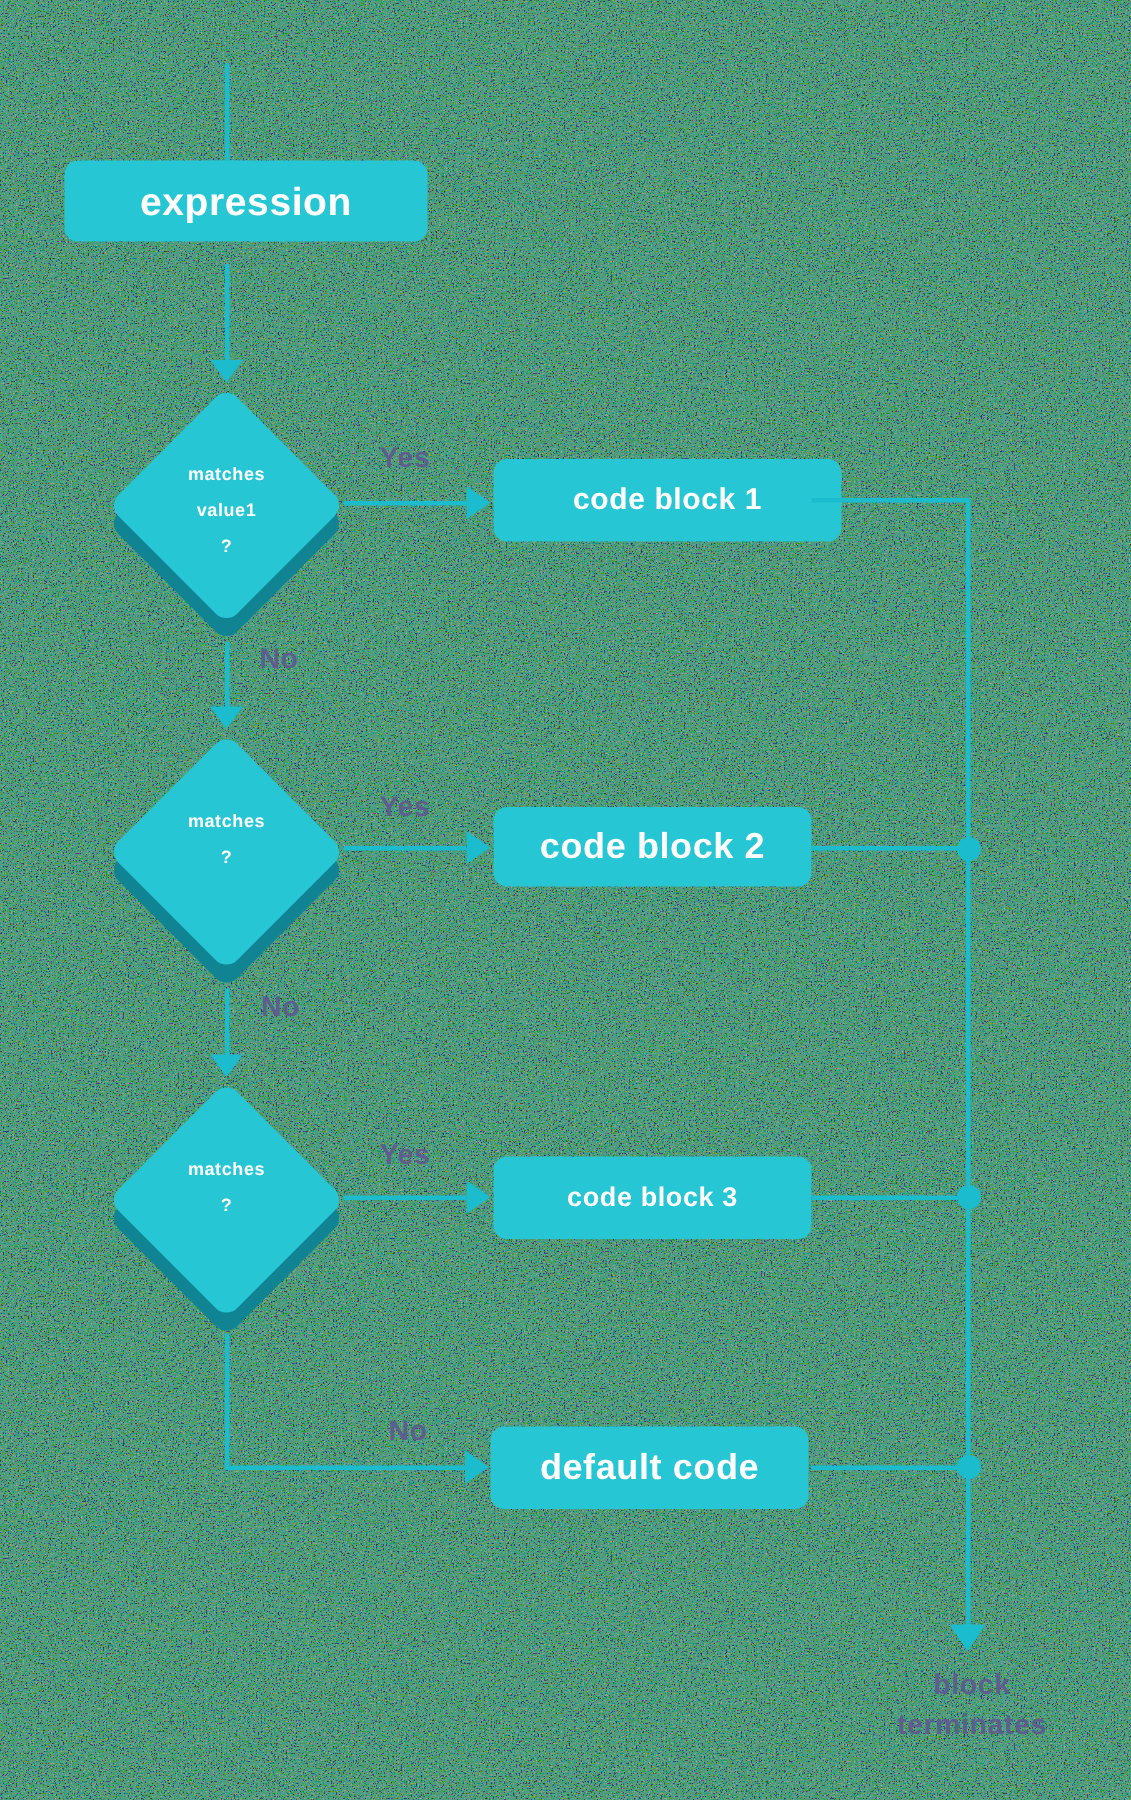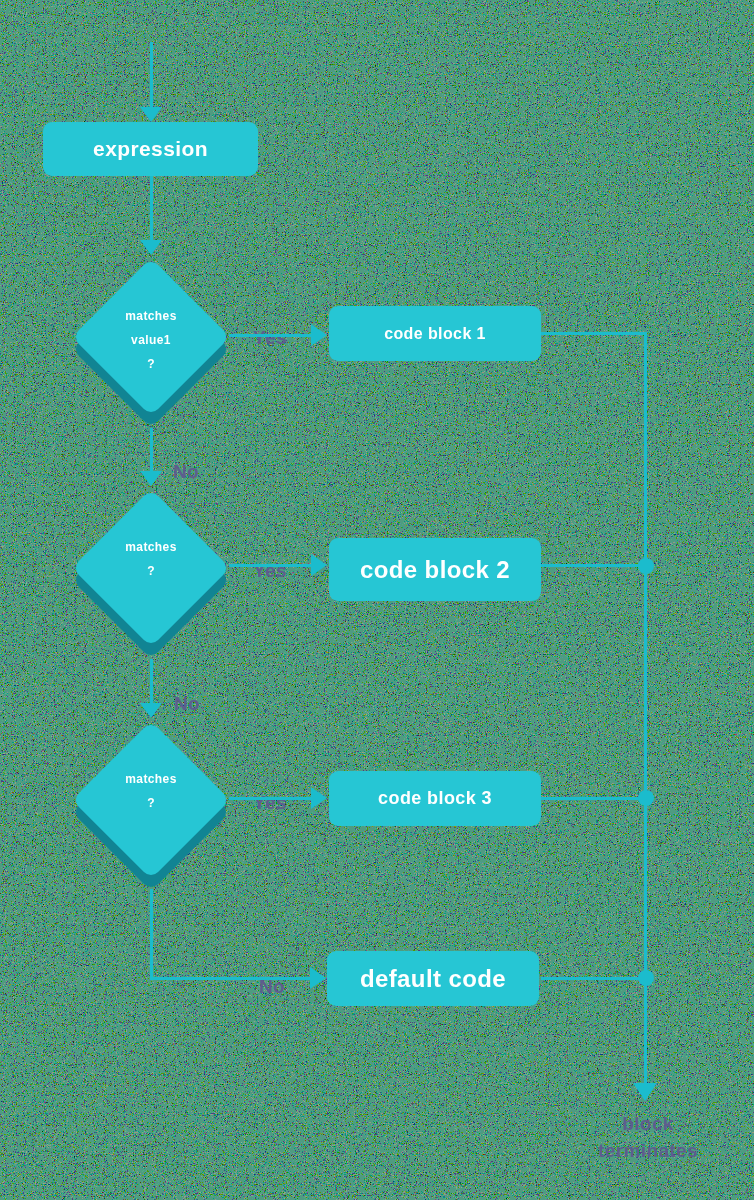--- a/index.html
+++ b/index.html
@@ -38,21 +38,21 @@
     transform:rotate(45deg);
   }
   .diamond{background:var(--fill);}
   .diamond-shadow{background:var(--shadow);}
   .diamond-label{
     position:absolute;width:160px;text-align:center;color:var(--node-text);
     font-weight:700;font-size:12px;line-height:24px;letter-spacing:0.4px;
   }
   .edge-label{
     position:absolute;color:var(--label);font-weight:700;font-size:19px;
-    text-align:center;letter-spacing:0.4px;line-height:22px;margin-top:32px;
+    text-align:center;letter-spacing:0.4px;line-height:22px;
   }
   .terminal-label{
     position:absolute;color:var(--label);font-weight:700;font-size:19px;
     text-align:center;letter-spacing:0.4px;line-height:27px;
   }
 </style>
 </head>
 <body>
 
 <div class="canvas">
@@ -66,39 +66,39 @@
         <feFuncB type="discrete" tableValues="0 0.22 0.34"></feFuncB>
         <feFuncA type="discrete" tableValues="1"></feFuncA>
       </feComponentTransfer>
     </filter>
     <rect width="754" height="1200" filter="url(#speckle)"></rect>
   </svg>
 
   <div class="line v" style="left:150px;top:42px;height:66px"></div>
   <div class="arrow-down" style="left:140px;top:107px"></div>
 
-  <div class="node" style="left:43px;top:122px;width:215px;height:54px;font-size:21px">
+  <div class="node" style="left:43px;top:107px;width:242px;height:54px;font-size:26px">
     <span>expression</span>
   </div>
 
   <div class="line v" style="left:150px;top:176px;height:65px"></div>
   <div class="arrow-down" style="left:140px;top:240px"></div>
 
   <div class="diamond-shadow" style="left:95px;top:293px"></div>
   <div class="diamond" style="left:95px;top:281px"></div>
   <div class="diamond-label" style="left:71px;top:304px">
     <div>matches</div>
     <div>value1</div>
     <div>?</div>
   </div>
 
   <div class="edge-label" style="left:240px;top:295px;width:60px">Yes</div>
   <div class="line h" style="left:229px;top:334px;width:82px"></div>
   <div class="arrow-right" style="left:311px;top:324px"></div>
-  <div class="node" style="left:329px;top:306px;width:212px;height:55px;font-size:16px">
+  <div class="node" style="left:329px;top:306px;width:232px;height:55px;font-size:20px">
     <span>code block 1</span>
   </div>
   <div class="line h" style="left:541px;top:332px;width:104px"></div>
 
   <div class="line v" style="left:644px;top:332px;height:752px"></div>
   <div class="arrow-down lg" style="left:633px;top:1083px"></div>
   <div class="terminal-label" style="left:566px;top:1110px;width:164px">
     <div>block</div>
     <div>terminates</div>
   </div>
@@ -110,21 +110,21 @@
   <div class="diamond-shadow" style="left:95px;top:524px"></div>
   <div class="diamond" style="left:95px;top:512px"></div>
   <div class="diamond-label" style="left:71px;top:535px">
     <div>matches</div>
     <div>?</div>
   </div>
 
   <div class="edge-label" style="left:240px;top:528px;width:60px">Yes</div>
   <div class="line h" style="left:229px;top:564px;width:82px"></div>
   <div class="arrow-right" style="left:311px;top:554px"></div>
-  <div class="node" style="left:329px;top:538px;width:212px;height:63px;font-size:24px">
+  <div class="node" style="left:329px;top:538px;width:212px;height:53px;font-size:24px">
     <span>code block 2</span>
   </div>
   <div class="line h" style="left:541px;top:564px;width:104px"></div>
   <div class="dot" style="left:638px;top:558px"></div>
 
   <div class="edge-label" style="left:161px;top:661px;width:52px">No</div>
   <div class="line v" style="left:150px;top:659px;height:45px"></div>
   <div class="arrow-down" style="left:140px;top:703px"></div>
 
   <div class="diamond-shadow" style="left:95px;top:756px"></div>

